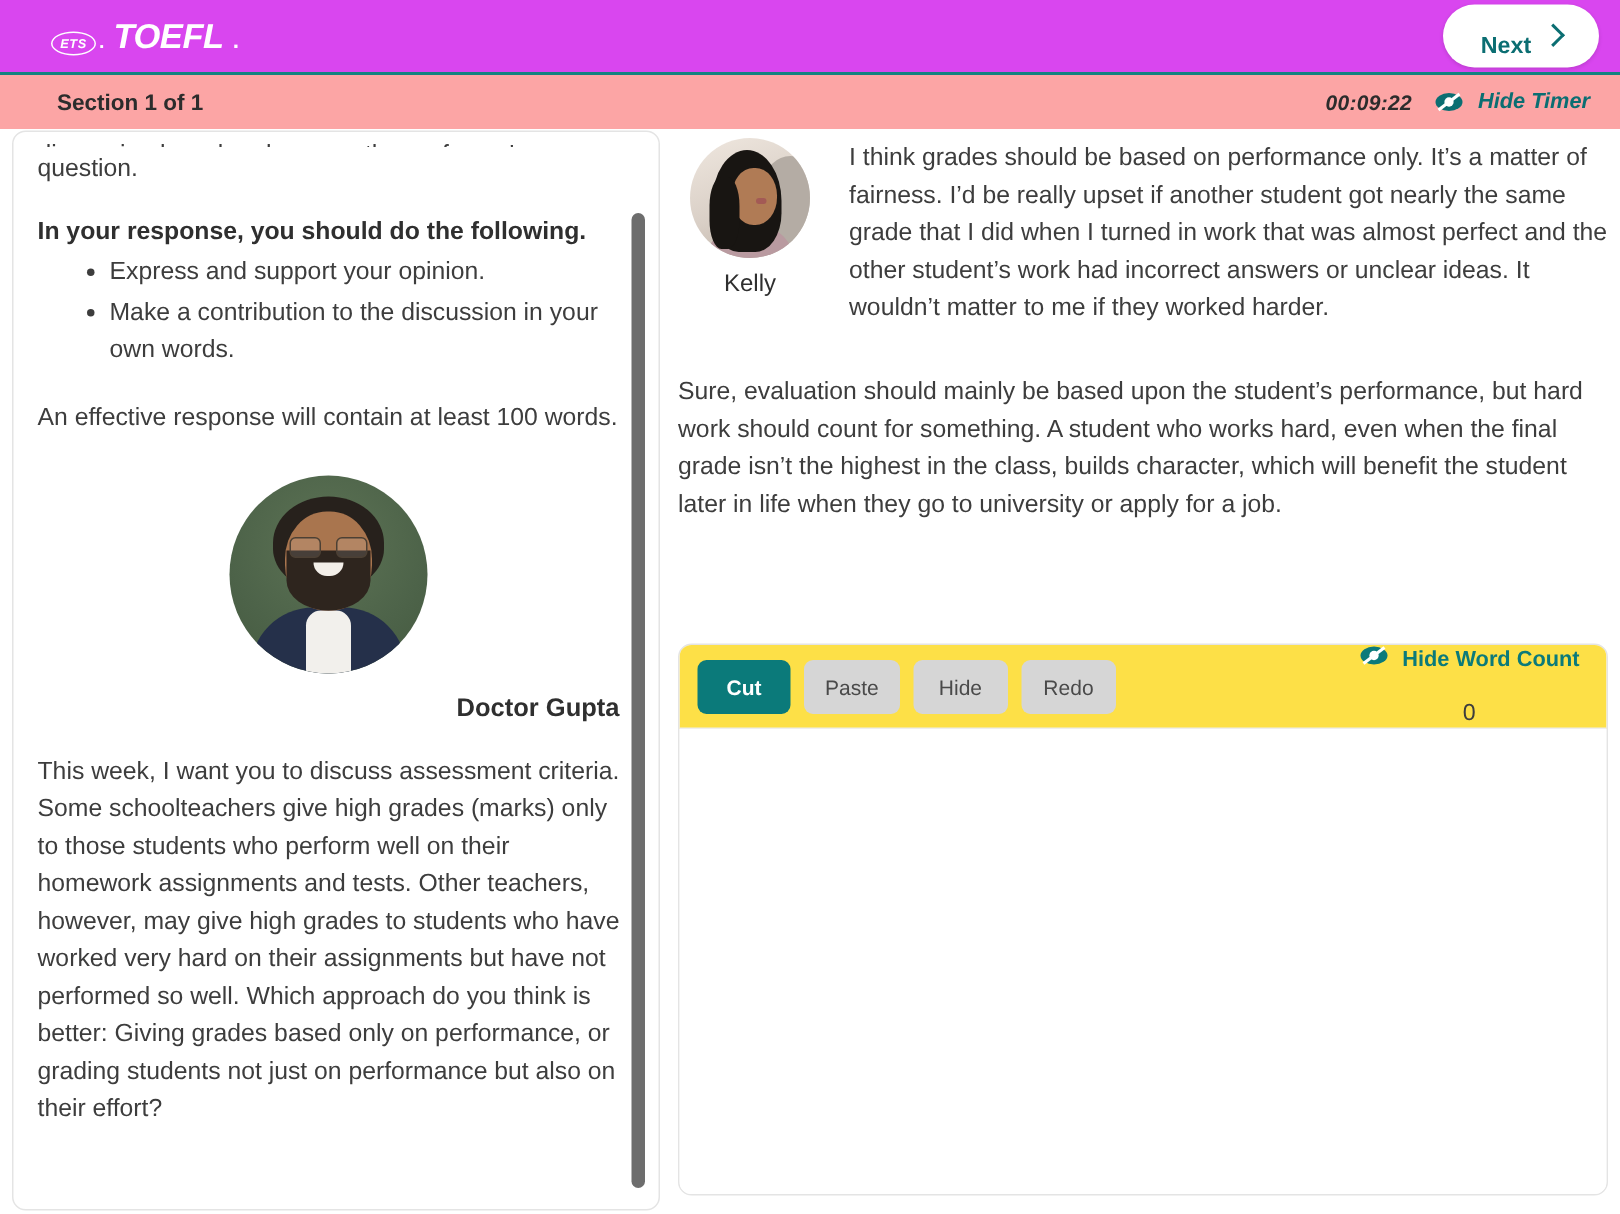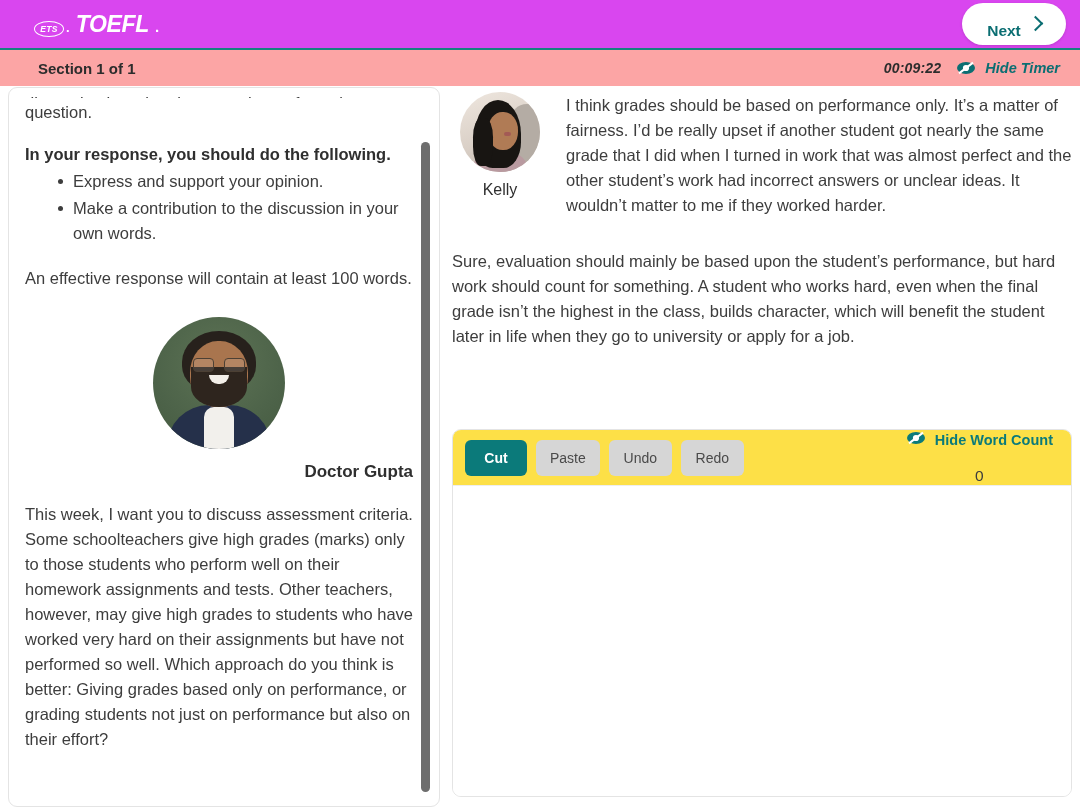--- a/index.html
+++ b/index.html
@@ -274,21 +274,21 @@
       <div class="post second">
         <div class="post-text">Sure, evaluation should mainly be based upon the student’s performance, but hard work should count for something. A student who works hard, even when the final grade isn’t the highest in the class, builds character, which will benefit the student later in life when they go to university or apply for a job.</div>
       </div>
 
     </div>
 
     <div class="editor">
       <div class="toolbar">
         <button class="tool-btn active">Cut</button>
         <button class="tool-btn dim">Paste</button>
-        <button class="tool-btn dim">Undo</button>
+        <button class="tool-btn dim">Hide</button>
         <button class="tool-btn dim">Redo</button>
         <div class="wc-group">
           <div class="hide-wc">
             <span>
               <svg width="20" height="14" viewBox="0 0 20 14">
                 <ellipse cx="10" cy="7" rx="9" ry="6" fill="#0b7a7a"></ellipse>
                 <circle cx="10" cy="7" r="3.1" fill="#ffffff"></circle>
                 <line x1="3" y1="12.4" x2="17" y2="1.6" stroke="#ffffff" stroke-width="2.1"></line>
               </svg>
             </span>

